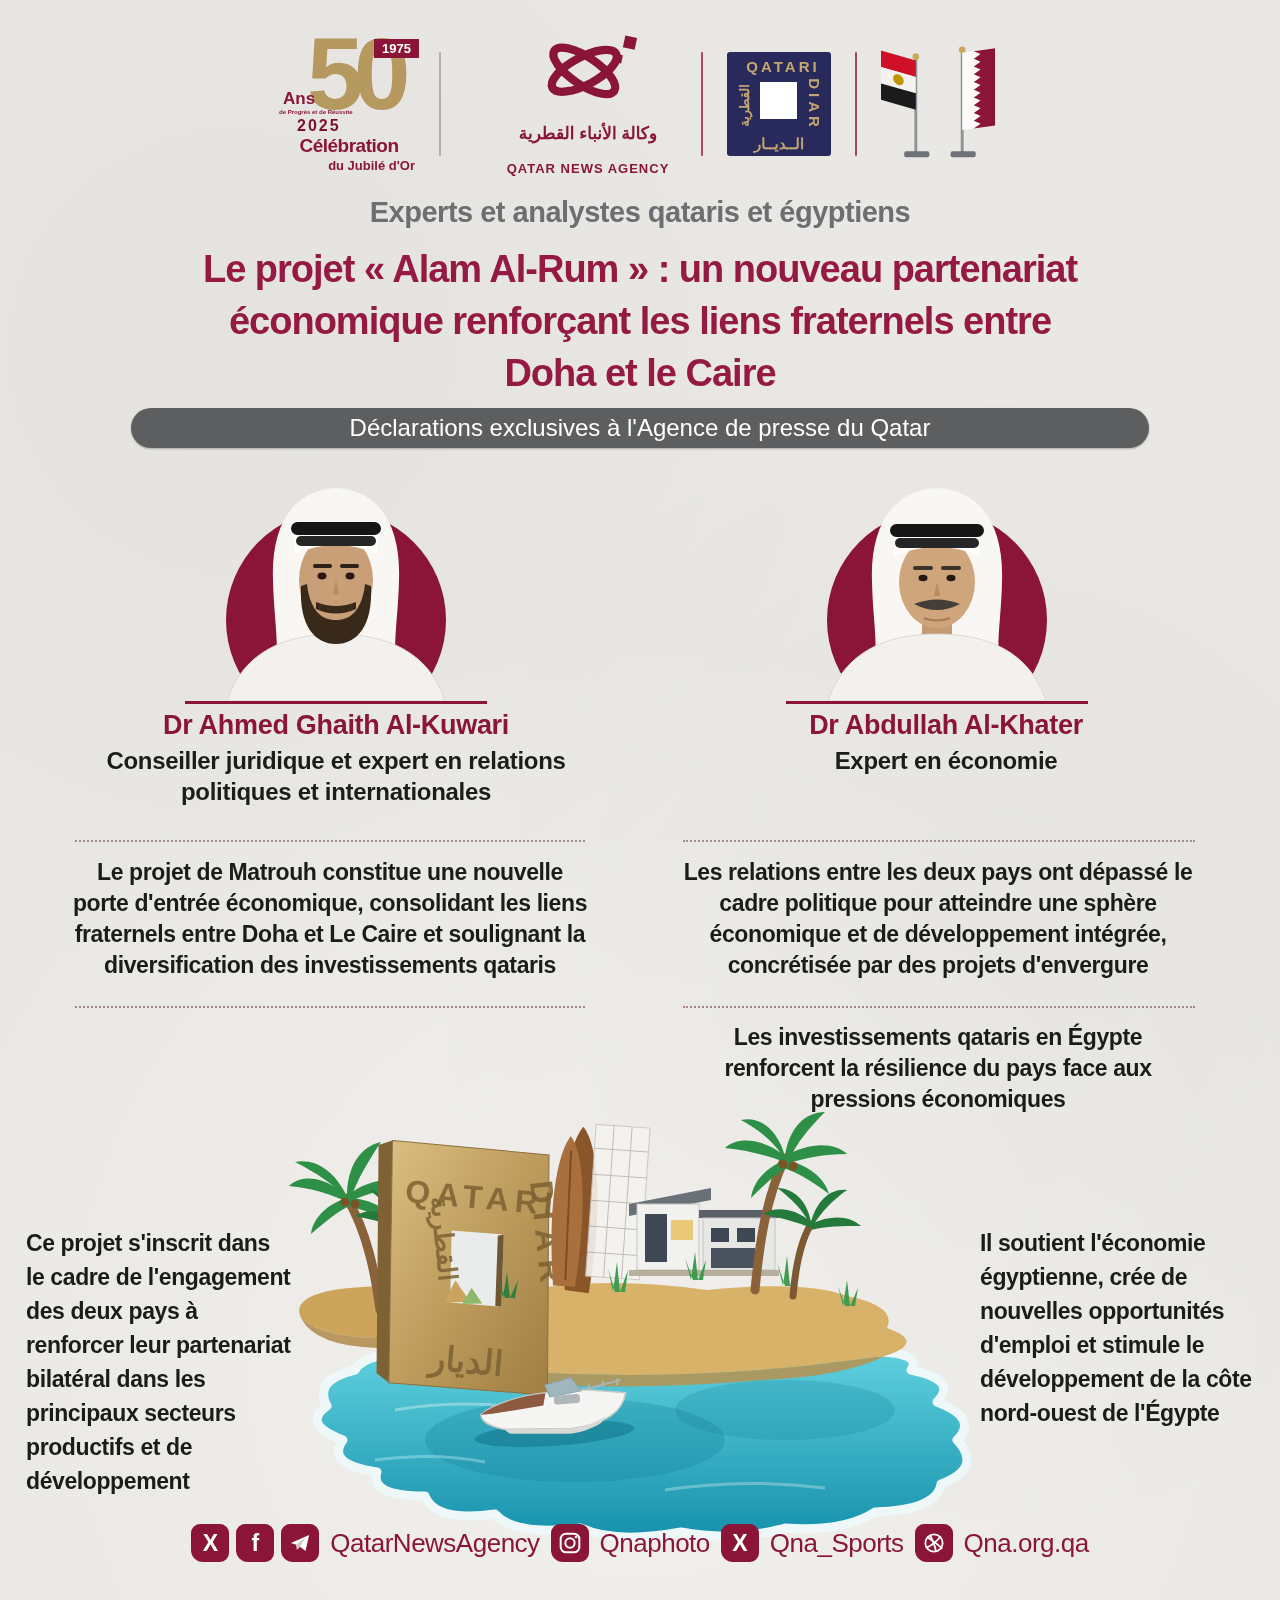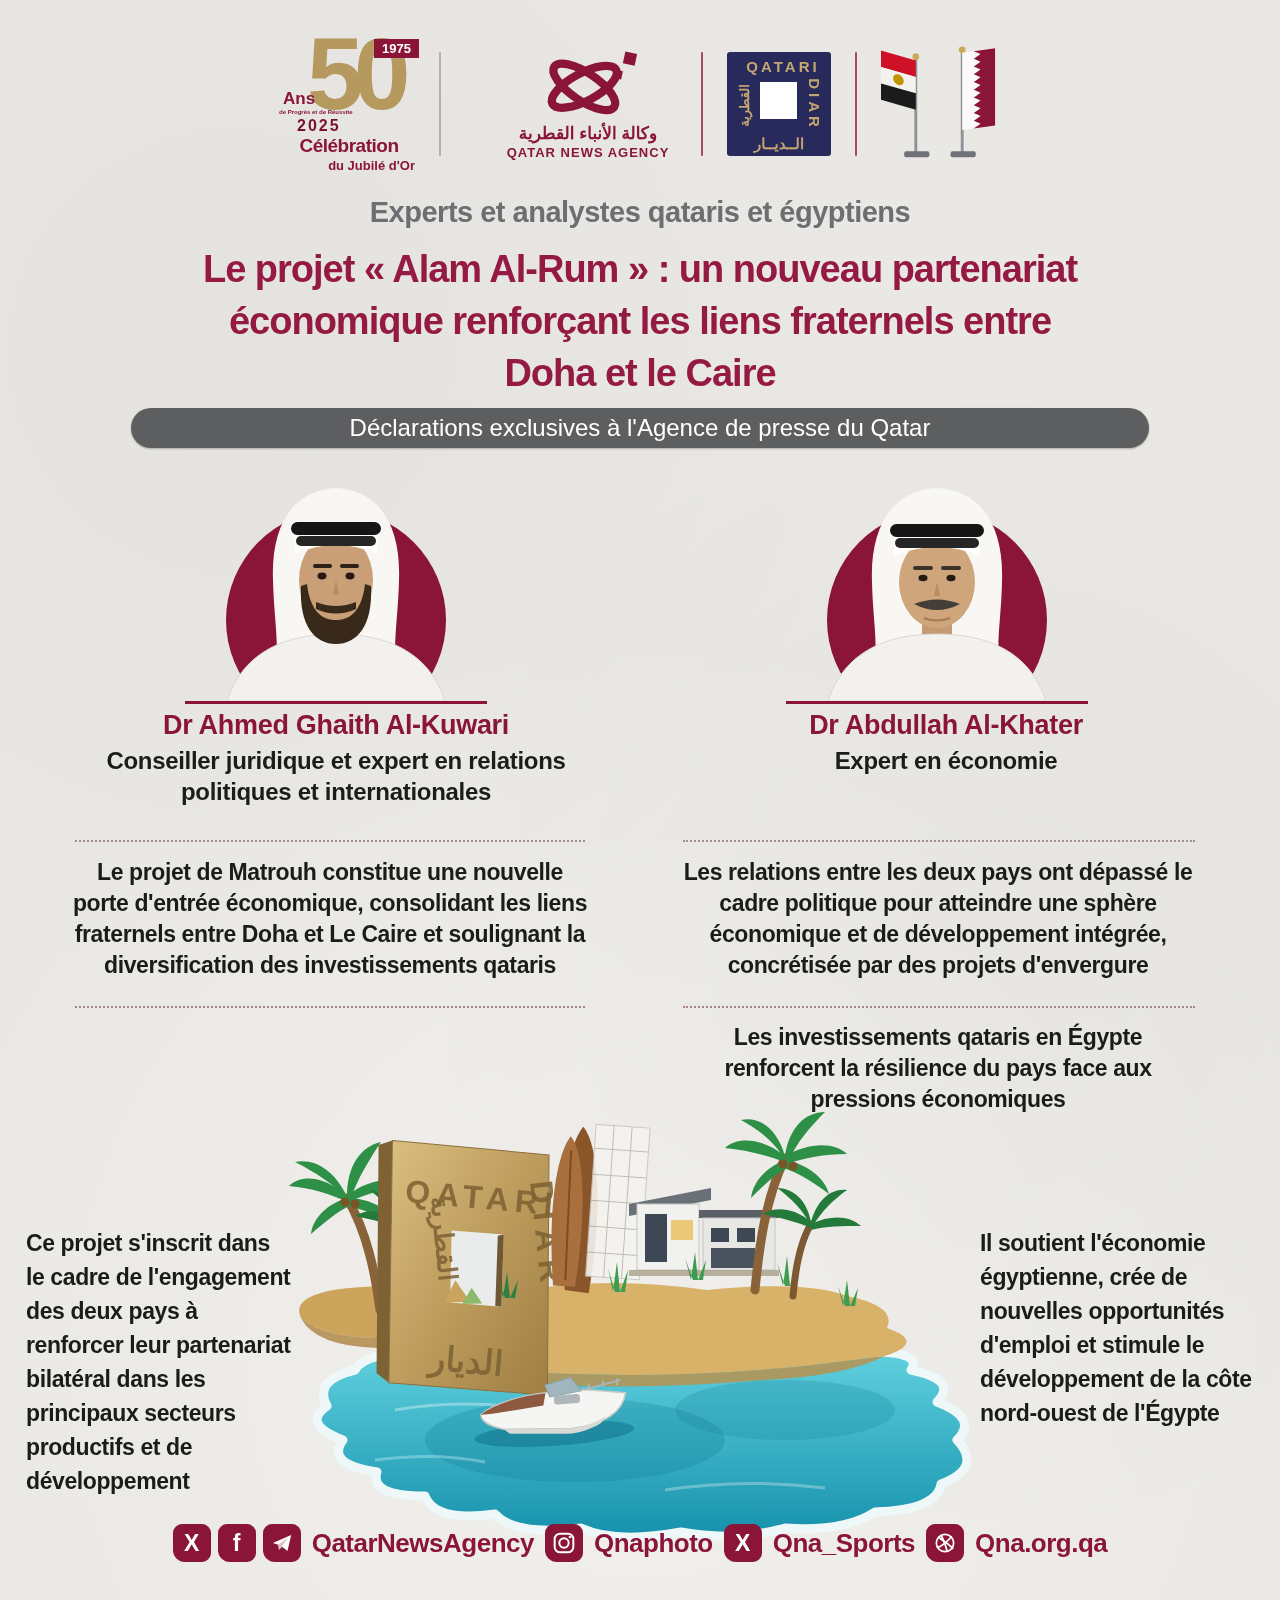--- a/index.html
+++ b/index.html
@@ -19,21 +19,21 @@
   .vline.gray{background:#b7aeae;}
   .vline.maroon{background:#a94a63;}
   .jubilee{width:132px;height:134px;position:relative;}
   .jubilee .big{position:absolute;left:24px;top:-16px;font-size:102px;font-weight:bold;color:#b5995e;letter-spacing:-10px;line-height:1.05;}
   .badge-1975{position:absolute;right:-4px;top:2px;background:#8A1538;color:#fff;font-size:13px;font-weight:bold;padding:2px 8px;}
   .jub-ans{position:absolute;left:0px;top:52px;color:#8A1538;font-weight:bold;font-size:17px;}
   .jub-tag{position:absolute;left:-4px;top:72px;color:#8A1538;font-size:6px;font-weight:bold;width:78px;line-height:1;}
   .jub-year{position:absolute;left:14px;top:80px;color:#7a1030;font-weight:bold;font-size:16px;letter-spacing:2px;}
   .jub-cap1{position:absolute;bottom:14px;left:0;right:0;text-align:center;color:#8A1538;font-weight:bold;font-size:19px;letter-spacing:-0.5px;}
   .jub-cap2{position:absolute;bottom:-2px;left:0;right:0;text-align:right;color:#8A1538;font-weight:bold;font-size:13px;}
-  .qna-logo{display:flex;flex-direction:column;align-items:center;width:178px;gap:1px;margin-left:34px;}
+  .qna-logo{display:flex;flex-direction:column;align-items:center;width:178px;gap:17px;margin-left:34px;}
   .qna-ar{color:#8A1538;font-size:17px;font-weight:bold;}
   .qna-en{color:#8A1538;font-size:13px;font-weight:bold;letter-spacing:1px;}
   .diar-logo{width:104px;height:104px;background:#272a5a;position:relative;border-radius:3px;}
   .diar-top{position:absolute;top:6px;left:14px;right:6px;color:#c5a572;font-size:15px;font-weight:bold;letter-spacing:3px;text-align:center;}
   .diar-right{position:absolute;right:-13px;top:44px;width:60px;color:#c5a572;font-size:15px;font-weight:bold;letter-spacing:4px;transform:rotate(90deg);text-align:center;}
   .diar-square{position:absolute;left:33px;top:30px;width:37px;height:37px;background:#fff;}
   .diar-left{position:absolute;left:-9px;top:46px;width:52px;color:#c5a572;font-size:13px;font-weight:bold;transform:rotate(-90deg);text-align:center;}
   .diar-bottom{position:absolute;bottom:3px;left:0;right:0;text-align:center;color:#c5a572;font-size:15px;font-weight:bold;}
   
   .kicker{position:absolute;top:196px;left:0;right:0;text-align:center;font-size:29px;font-weight:bold;color:#6d6e71;letter-spacing:-0.5px;}
@@ -52,21 +52,21 @@
   .quote.row1{top:857px;} .quote.row2{top:1022px;}
   .quote.qL{left:68px;} .quote.qR{left:676px;}
   .side-note{position:absolute;top:1226px;color:#1b1b19;font-size:23px;font-weight:bold;line-height:34px;letter-spacing:-0.4px;}
   .side-note.left{left:26px;width:266px;}
   .side-note.right{left:960px;width:286px;margin-left:20px;}
   .island{position:absolute;left:285px;top:1080px;}
   
   .footer{position:absolute;top:1524px;left:0;right:0;display:flex;justify-content:center;align-items:center;gap:11px;}
   .icon-group{display:flex;gap:7px;}
   .sicon{width:38px;height:38px;background:#8A1538;border-radius:9px 9px 9px 12px;display:flex;align-items:center;justify-content:center;color:#fff;font-weight:bold;font-size:23px;line-height:1;}
-  .handle{color:#8A1538;font-size:26px;font-weight:bold;letter-spacing:-0.5px;}
+  .handle{color:#8A1538;font-size:26px;font-weight:normal;letter-spacing:-0.5px;}
 </style>
 </head>
 <body>
 
 <div class="poster">
 
   <div class="header-row">
     <div class="jubilee">
       <div class="big">50</div>
       <div class="badge-1975">1975</div>

